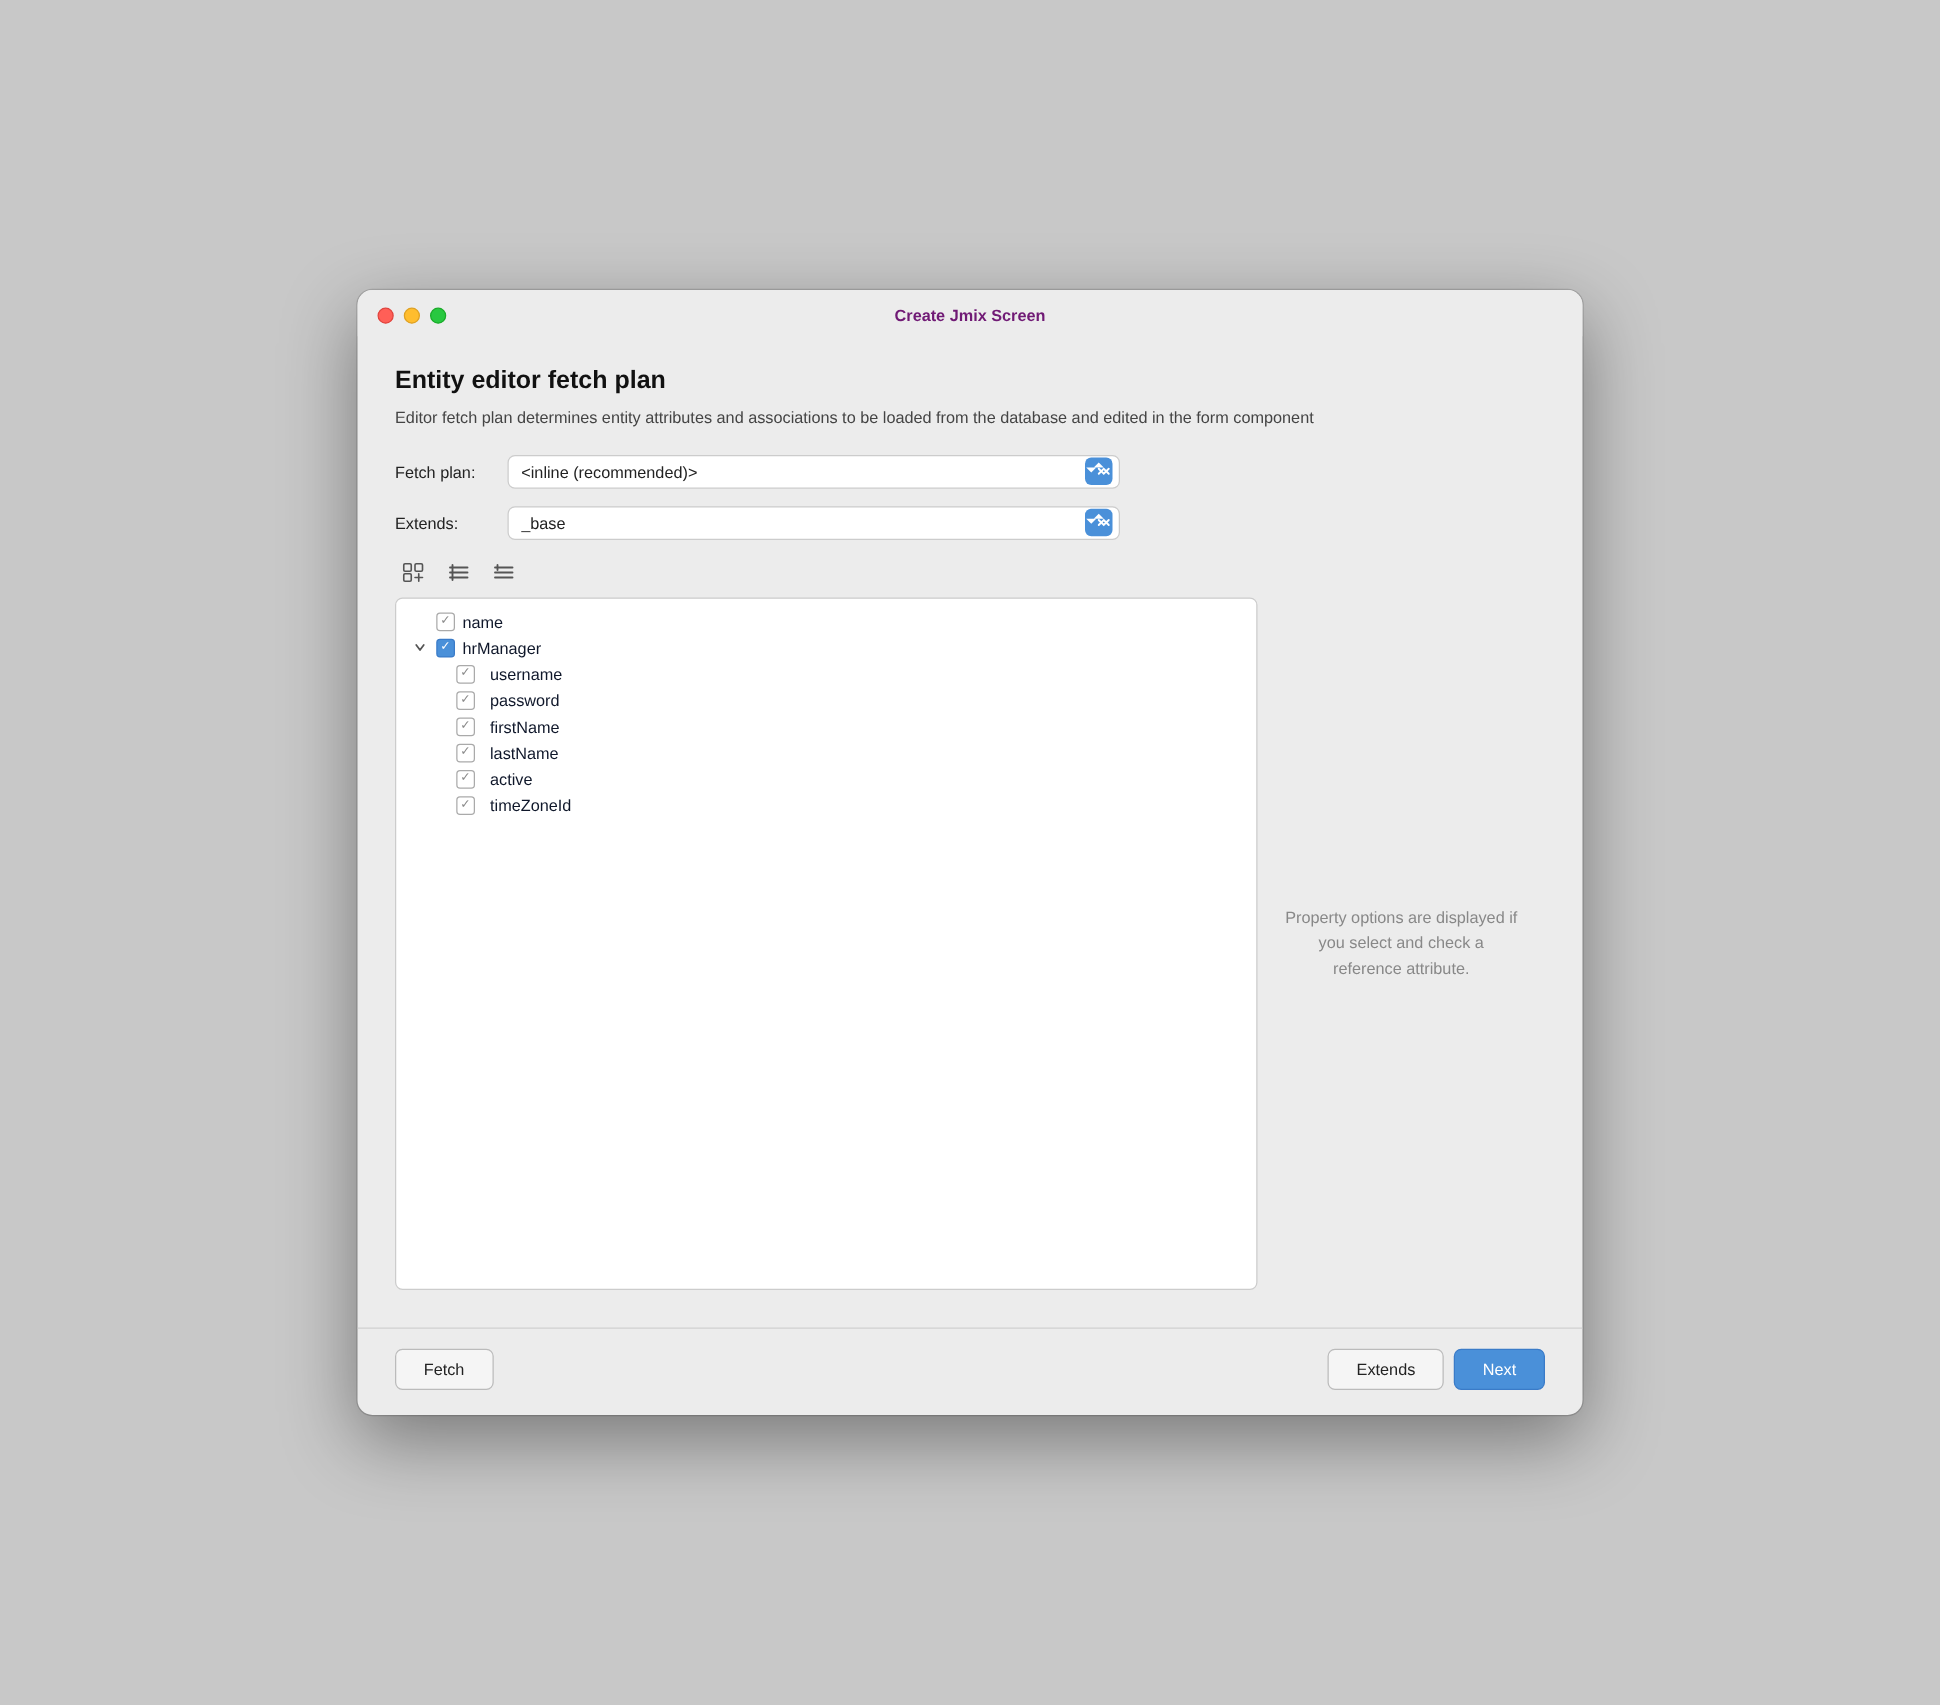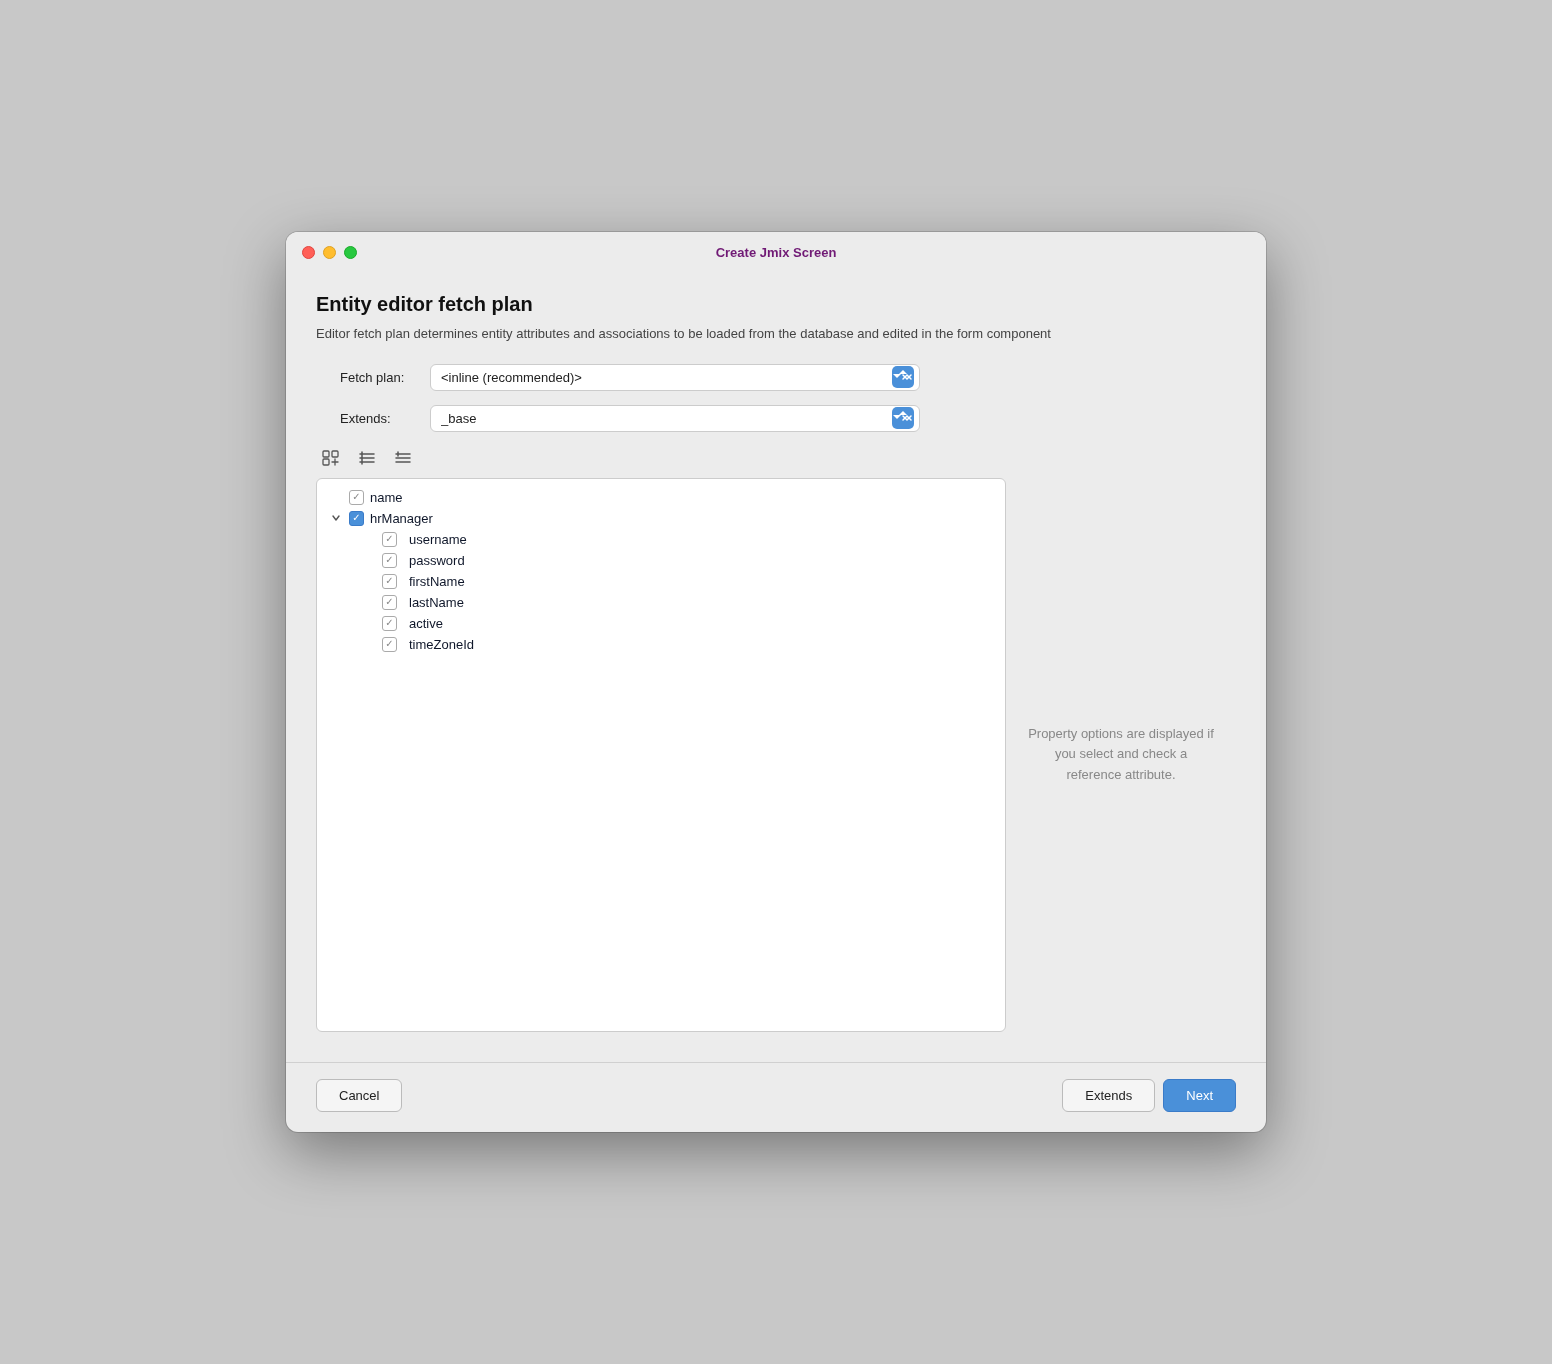--- a/index.html
+++ b/index.html
@@ -79,21 +79,20 @@
       font-size: 13px;
       color: #444;
       line-height: 1.5;
       margin-bottom: 20px;
     }
 
     .form-row {
       display: flex;
       align-items: center;
       margin-bottom: 14px;
-      margin-left: 24px;
     }
 
     .form-label {
       font-size: 13px;
       color: #222;
       width: 90px;
       flex-shrink: 0;
     }
 
     .select-wrapper {
@@ -242,21 +241,21 @@
     }
 
     .checkbox-custom.indeterminate::after {
       content: '✓';
       color: #888;
       font-size: 10px;
       line-height: 1;
     }
 
     .tree-child {
-      padding-left: 65px;
+      padding-left: 48px;
       gap: 12px;
     }
 
     .property-panel {
       width: 230px;
       display: flex;
       align-items: center;
       justify-content: center;
       padding: 20px;
       text-align: center;
@@ -421,20 +420,20 @@
       </div>
 
       <div class="property-panel">
         <p class="property-hint">Property options are displayed if you select and check a reference attribute.</p>
       </div>
 
     </div>
   </div>
 
   <div class="footer">
-    <button class="btn">Cancel</button>
+    <button class="btn">Fetch</button>
     <div class="btn-group">
       <button class="btn">Extends</button>
       <button class="btn btn-primary">Next</button>
     </div>
   </div>
 
 </div>
 
 </body></html>

